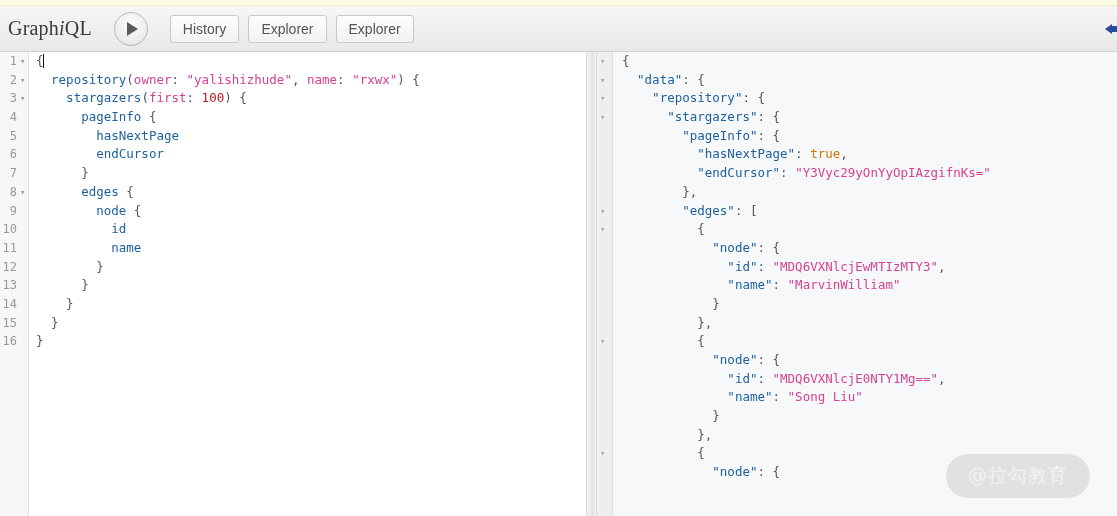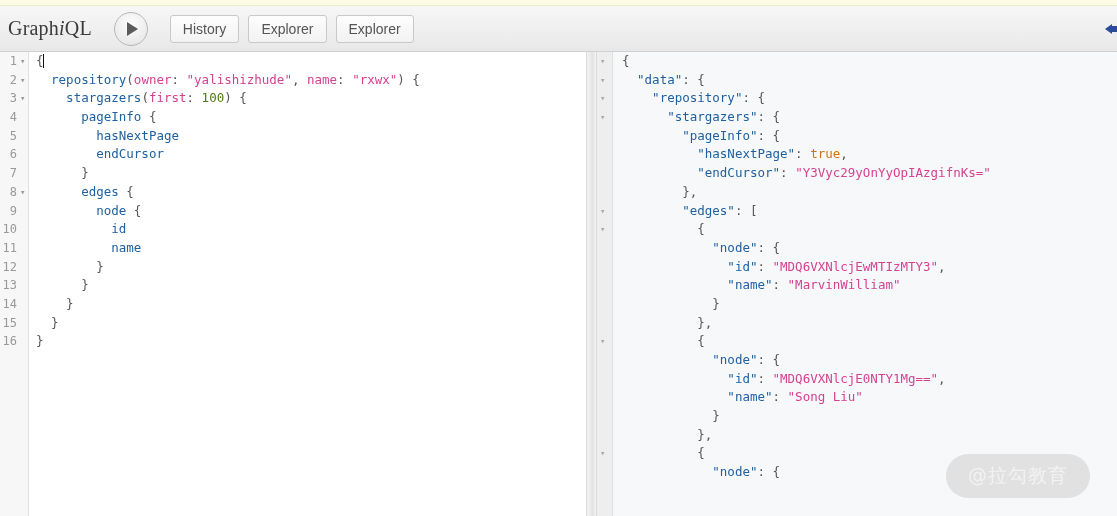--- a/index.html
+++ b/index.html
@@ -176,21 +176,21 @@
     line-height: 18.7px;
     left: 20px;
   }
   .pane-result .fold { left: 3px; color: #aaa; font-size: 9px; }
 
   
   .punc   { color: #555555; }
   .field  { color: #1f61a0; }
   .argk   { color: #d64292; }
   .str    { color: #d64292; }
-  .num    { color: #4d7c0f; }
+  .num    { color: #b91c1c; }
   .key    { color: #1f61a0; }
   .bool   { color: #d47509; }
   .rstr   { color: #d64292; }
   .rpunc  { color: #555555; }
 
   .caret {
     display: inline-block;
     width: 1px;
     height: 14px;
     background: #111;

